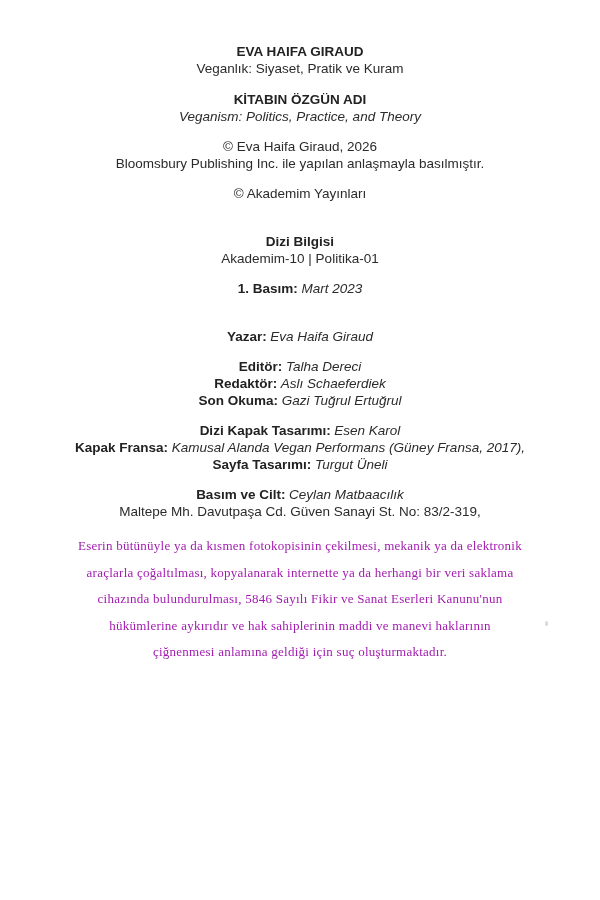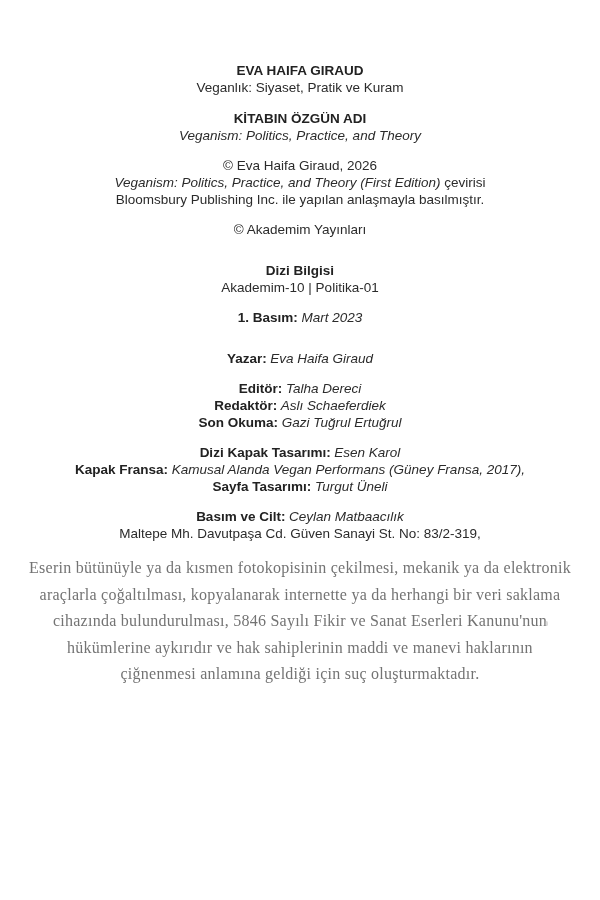--- a/index.html
+++ b/index.html
@@ -2,42 +2,42 @@
 <html><head>
 <meta charset="utf-8">
 <style>
   html,body { margin:0; padding:0; background:#ffffff; }
   .page {
     position: relative;
     width: 600px; height: 900px;
     margin: 0 auto;
     background: #ffffff;
     box-sizing: border-box;
-    padding-top: 62px;
+    padding-top: 43px;
     font-family: "Liberation Sans", sans-serif;
     color: #2b2b2b;
     text-align: center;
     overflow: hidden;
   }
   .block { font-size: 13.5px; line-height: 17px; }
   .mt-sm { margin-top: 13px; }
   .mt-md { margin-top: 14px; }
-  .mt-lg { margin-top: 24px; }
+  .mt-lg { margin-top: 31px; }
   .b { font-weight: bold; color:#222; }
   .i { font-style: italic; }
   .line { white-space: nowrap; }
   .lv .val { margin-left: 0.27em; font-style: italic; }
   .pub-address { line-height: 22px; margin-top: 3px; }
   .legal {
     margin-top: 13px;
     font-family: "Liberation Serif", "DejaVu Serif", serif;
-    font-size: 16px;
+    font-size: 13px;
     line-height: 26.5px;
     letter-spacing: 0.25px;
-    color: #737373;
+    color: #a21caf;
   }
   .speck {
     position: absolute;
     left: 545px; top: 621px;
     width: 3px; height: 5px;
     background: #bdbdbd;
     border-radius: 2px;
     opacity: 0.55;
   }
 </style>
@@ -51,21 +51,20 @@
     <div class="line">Veganlık: Siyaset, Pratik ve Kuram</div>
   </div>
 
   <div class="block mt-md">
     <div class="line b">KİTABIN ÖZGÜN ADI</div>
     <div class="line i">Veganism: Politics, Practice, and Theory</div>
   </div>
 
   <div class="block mt-sm">
     <div class="line">© Eva Haifa Giraud, 2026</div>
-    <div class="line"><span class="i">Veganism: Politics, Practice, and Theory (First Edition)</span><span> çevirisi</span></div>
     <div class="line">Bloomsbury Publishing Inc. ile yapılan anlaşmayla basılmıştır.</div>
   </div>
 
   <div class="block mt-sm">
     <div class="line">© Akademim Yayınları</div>
   </div>
 
   <div class="block mt-lg">
     <div class="line b">Dizi Bilgisi</div>
     <div class="line">Akademim-10 | Politika-01</div>

